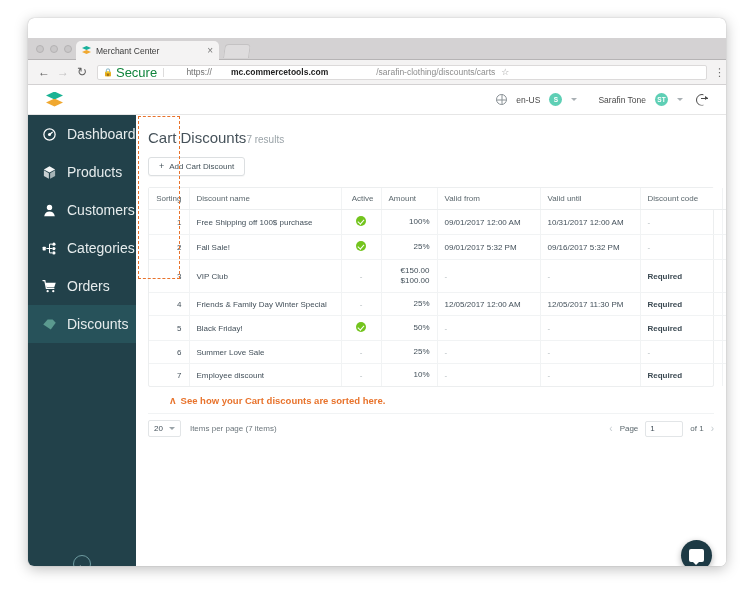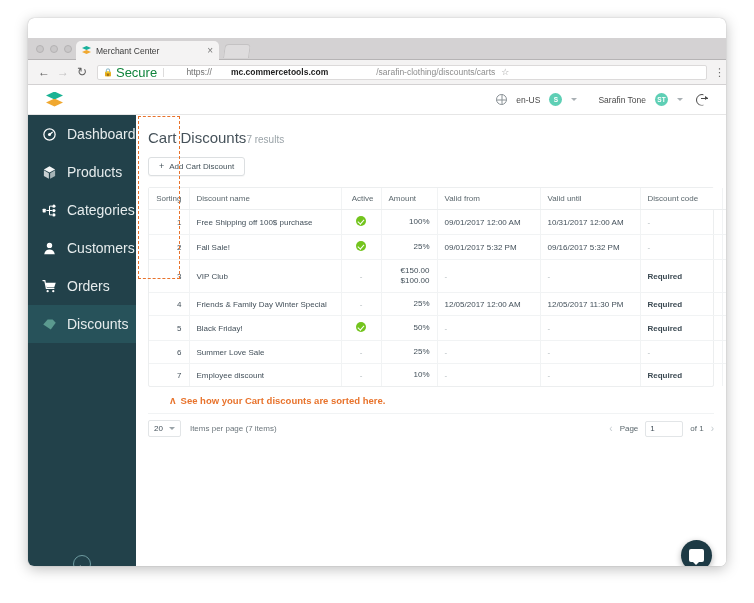--- a/index.html
+++ b/index.html
@@ -486,39 +486,39 @@
               <path d="M12 2 L21 7 L12 12 L3 7 Z" opacity="0.95"></path>
               <path d="M3 8.4 L11 13 L11 22 L3 17.4 Z" opacity="0.75"></path>
               <path d="M21 8.4 L13 13 L13 22 L21 17.4 Z" opacity="0.6"></path>
             </svg>
           </span>
           <span class="nav-label">Products</span>
         </div>
 
         <div class="nav-item">
           <span class="nav-ico">
+            <svg width="15" height="15" viewBox="0 0 24 24" fill="#fff">
+              <circle cx="12" cy="7" r="4.3"></circle>
+              <path d="M3.5 21 C4.5 15.5 8 13.5 12 13.5 C16 13.5 19.5 15.5 20.5 21 Z"></path>
+            </svg>
+          </span>
+          <span class="nav-label">Customers</span>
+        </div>
+
+        <div class="nav-item">
+          <span class="nav-ico">
             <svg width="15" height="15" viewBox="0 0 24 24" fill="#fff" stroke="#fff" stroke-width="1.6">
               <rect x="1" y="9" width="5" height="6" rx="1" stroke="none"></rect>
               <path d="M7 12 H12 M12 5 V19 M12 5 H16 M12 12 H16 M12 19 H16" fill="none"></path>
               <circle cx="19" cy="5" r="2.6" stroke="none"></circle>
               <circle cx="19" cy="12" r="2.6" stroke="none"></circle>
               <circle cx="19" cy="19" r="2.6" stroke="none"></circle>
             </svg>
           </span>
           <span class="nav-label">Categories</span>
-        </div>
-
-        <div class="nav-item">
-          <span class="nav-ico">
-            <svg width="15" height="15" viewBox="0 0 24 24" fill="#fff">
-              <circle cx="12" cy="7" r="4.3"></circle>
-              <path d="M3.5 21 C4.5 15.5 8 13.5 12 13.5 C16 13.5 19.5 15.5 20.5 21 Z"></path>
-            </svg>
-          </span>
-          <span class="nav-label">Customers</span>
         </div>
 
         <div class="nav-item">
           <span class="nav-ico">
             <svg width="15" height="15" viewBox="0 0 24 24" fill="none" stroke="#fff" stroke-width="1.9" stroke-linecap="round">
               <path d="M1.5 2.5 H4.5 L7 15 H19"></path>
               <path d="M5.6 6 H22 L19.6 13 H7.1" fill="#fff" stroke="none"></path>
               <circle cx="9" cy="19.5" r="1.8" fill="#fff" stroke="none"></circle>
               <circle cx="18" cy="19.5" r="1.8" fill="#fff" stroke="none"></circle>
             </svg>

